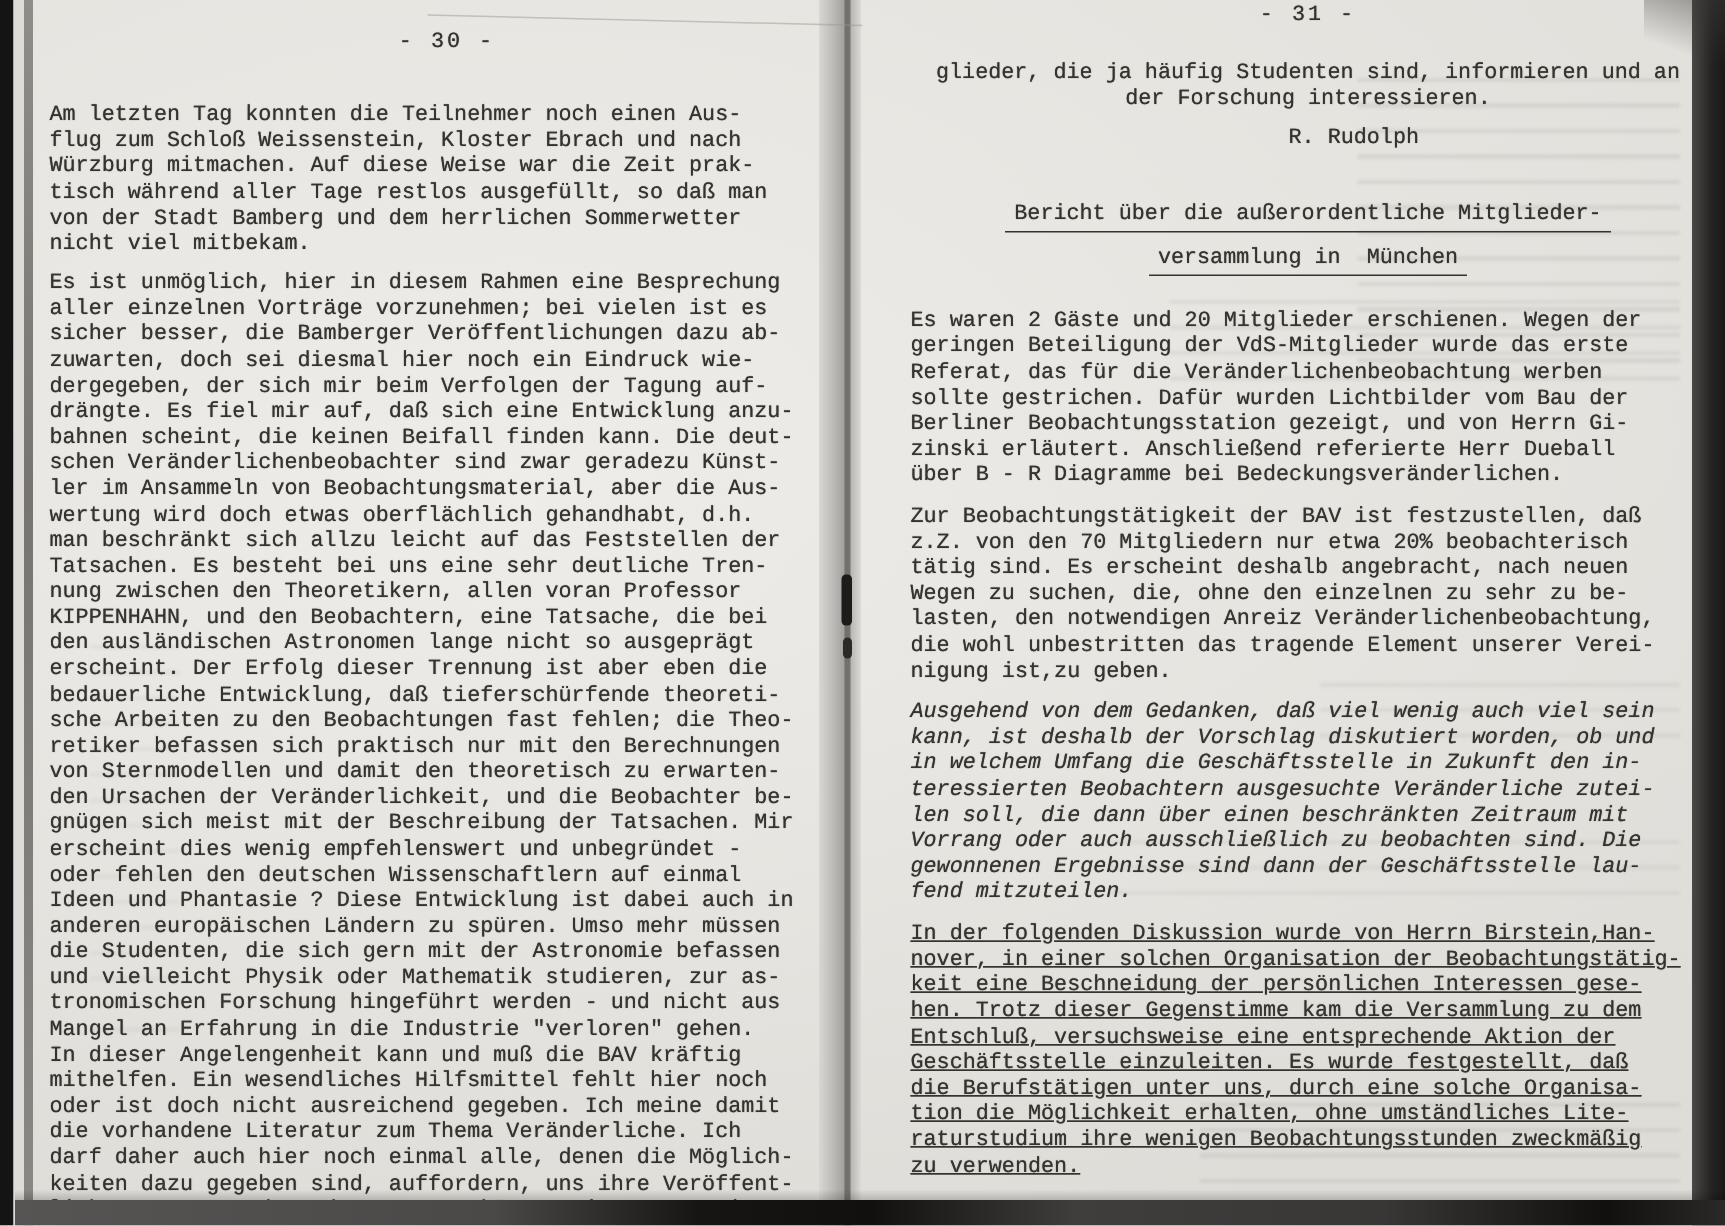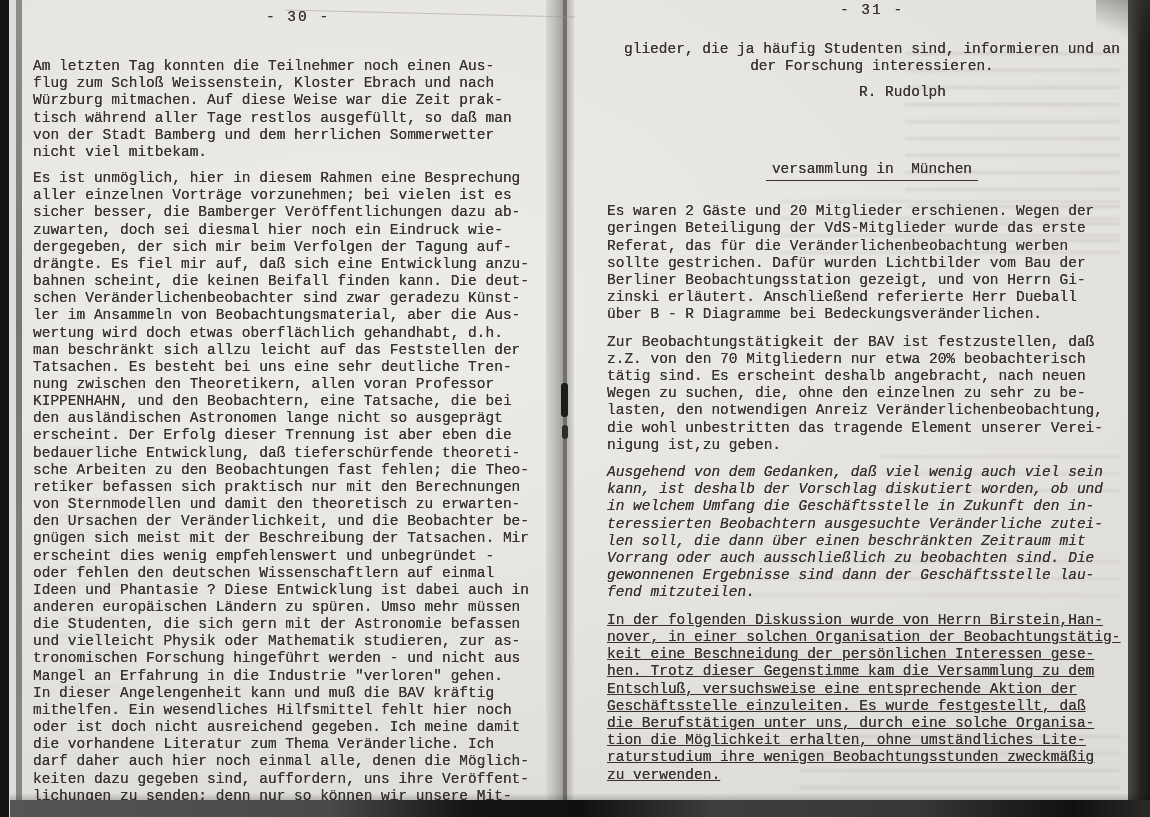--- a/index.html
+++ b/index.html
@@ -46,21 +46,21 @@
   .bleed.b5{left:800px;top:735px;width:320px;height:55px;opacity:.14;}
   .bleed.b6{left:60px;top:430px;width:60px;height:260px;opacity:.08;}
 
   
   .col{position:absolute;top:0;color:#36332f;font-size:14.5px;
     text-shadow:0 0 0.6px rgba(46,43,39,0.85);}
   .col .pre{white-space:pre;}
   .left-col{left:33px;width:530px;line-height:17.15px;}
   .right-col{left:607px;width:530px;line-height:17.2px;}
   .pagenum{text-align:center;letter-spacing:2px;}
-  .left-col .pagenum{margin-top:9px;}
+  .left-col .pagenum{margin-top:20px;}
   .right-col .pagenum{margin-top:2px;}
   .left-col .p1{margin-top:32px;}
   .left-col .p2{margin-top:9px;}
   .right-col .p1{margin-top:22px;text-align:center;}
   .signature{margin-top:8px;padding-left:252px;}
   .heading{margin-top:34px;text-align:center;}
   .heading .hline{display:inline-block;white-space:pre;
     border-bottom:1.5px solid #36332f;padding:0 6px 2px 6px;}
   .heading .hline2{margin-top:9px;}
   .right-col .p2{margin-top:22px;}
@@ -127,21 +127,21 @@
 keiten dazu gegeben sind, auffordern, uns ihre Veröffent-
 lichungen zu senden; denn nur so können wir unsere Mit-</div>
   </div>
 
   <div class="col right-col">
     <div class="pagenum">- 31 -</div>
     <div class="pre p1">glieder, die ja häufig Studenten sind, informieren und an
 der Forschung interessieren.</div>
     <div class="signature">R. Rudolph</div>
     <div class="heading">
-      <br>
+      <span class="hline">Bericht über die außerordentliche Mitglieder-</span><br>
       <span class="hline hline2">versammlung in  München</span>
     </div>
     <div class="pre p2">Es waren 2 Gäste und 20 Mitglieder erschienen. Wegen der
 geringen Beteiligung der VdS-Mitglieder wurde das erste
 Referat, das für die Veränderlichenbeobachtung werben
 sollte gestrichen. Dafür wurden Lichtbilder vom Bau der
 Berliner Beobachtungsstation gezeigt, und von Herrn Gi-
 zinski erläutert. Anschließend referierte Herr Dueball
 über B - R Diagramme bei Bedeckungsveränderlichen.</div>
     <div class="pre p3">Zur Beobachtungstätigkeit der BAV ist festzustellen, daß

